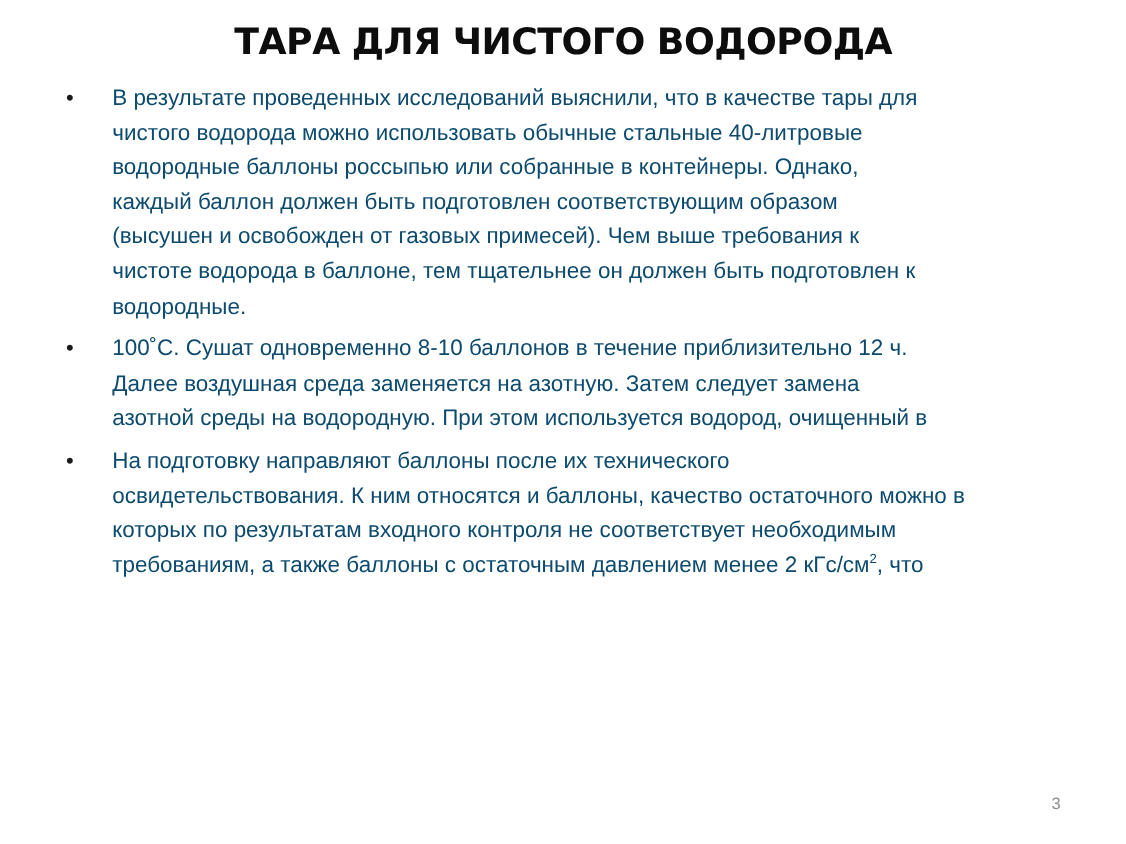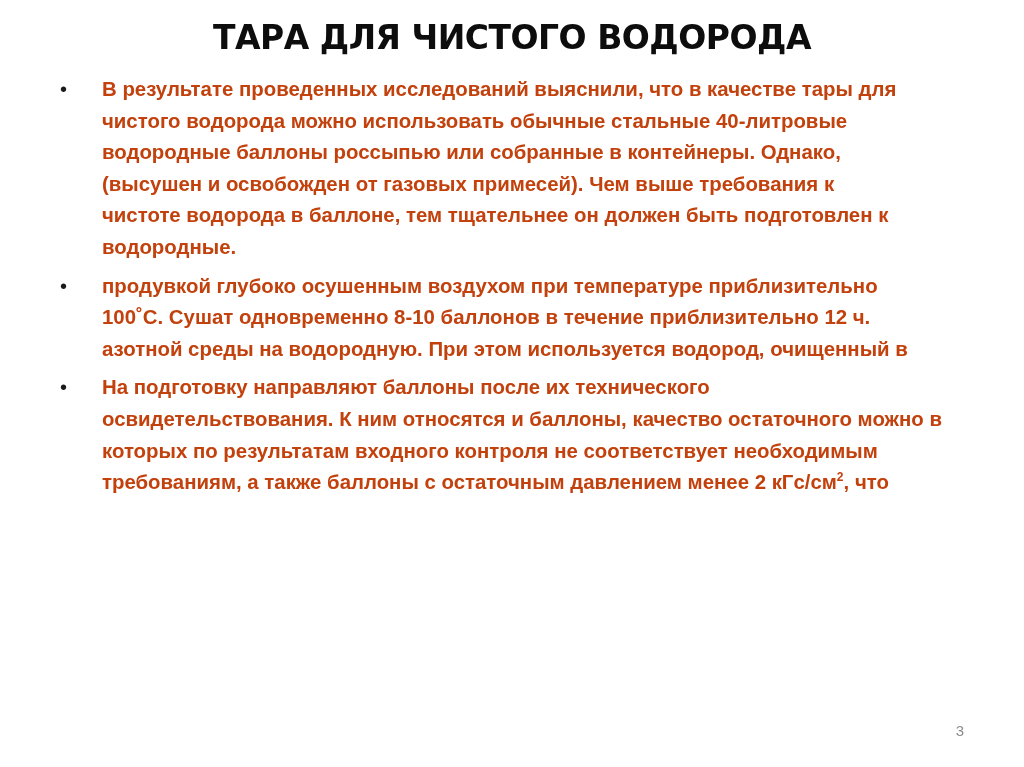--- a/index.html
+++ b/index.html
@@ -51,22 +51,21 @@
       flex: 0 0 42px;
       font-size: 20px;
       line-height: 31.6px;
       color: #1a1a1a;
       padding-left: 4px;
     }
     .bullet-text {
       flex: 1;
       font-size: 20.4px;
       line-height: 31.6px;
-      color: #c2410c;
-      font-weight: bold;
+      color: #0c4a6e;
     }
     .line {
       display: block;
       white-space: nowrap;
     }
     sup {
       font-size: 12px;
       vertical-align: super;
       line-height: 0;
     }
@@ -87,31 +86,32 @@
   <div class="title">ТАРА ДЛЯ ЧИСТОГО ВОДОРОДА</div>
 
   <div class="content">
 
     <div class="bullet-item">
       <span class="bullet">•</span>
       <div class="bullet-text">
         <span class="line">В результате проведенных исследований выяснили, что в качестве тары для</span>
         <span class="line">чистого водорода можно использовать обычные стальные 40-литровые</span>
         <span class="line">водородные баллоны россыпью или собранные в контейнеры. Однако,</span>
+        <span class="line">каждый баллон должен быть подготовлен соответствующим образом</span>
         <span class="line">(высушен и освобожден от газовых примесей). Чем выше требования к</span>
         <span class="line">чистоте водорода в баллоне, тем тщательнее он должен быть подготовлен к</span>
         <span class="line">водородные.</span>
       </div>
     </div>
 
     <div class="bullet-item">
       <span class="bullet">•</span>
       <div class="bullet-text">
-        <span class="line">продувкой глубоко осушенным воздухом при температуре приблизительно</span>
         <span class="line">100˚С. Сушат одновременно 8-10 баллонов в течение приблизительно 12 ч.</span>
+        <span class="line">Далее воздушная среда заменяется на азотную. Затем следует замена</span>
         <span class="line">азотной среды на водородную. При этом используется водород, очищенный в</span>
       </div>
     </div>
 
     <div class="bullet-item">
       <span class="bullet">•</span>
       <div class="bullet-text">
         <span class="line">На подготовку направляют баллоны после их технического</span>
         <span class="line">освидетельствования. К ним относятся и баллоны, качество остаточного можно в</span>
         <span class="line">которых по результатам входного контроля не соответствует необходимым</span>

